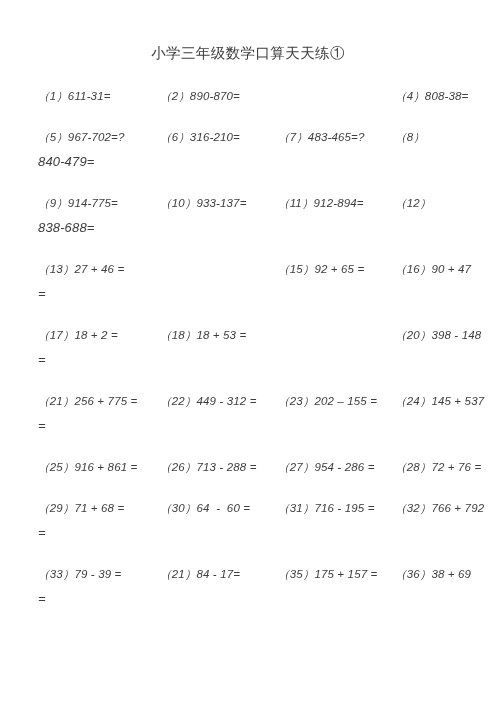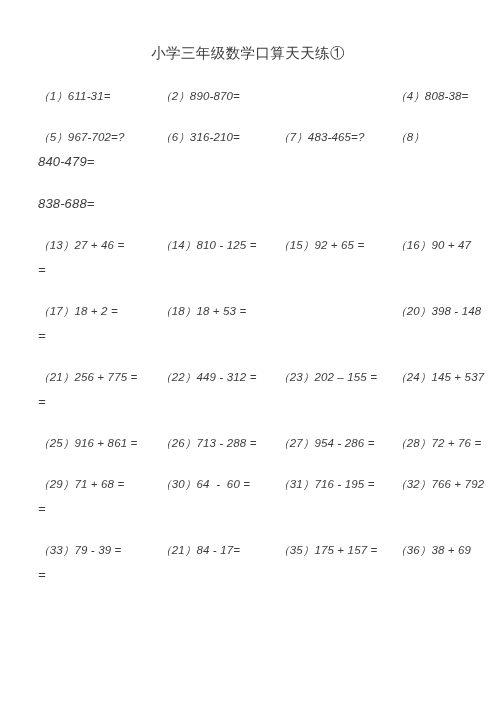--- a/index.html
+++ b/index.html
@@ -101,29 +101,34 @@
         <span class="prob c1">（6）316-210=</span>
         <span class="prob c2">（7）483-465=?</span>
         <span class="prob c3">（8）</span>
       </div>
       <div class="prob-line wrap-line">
         <span class="prob-cont">840-479=</span>
       </div>
     </div>
 
     <div class="prob-row">
+      <div class="prob-line">
+        <span class="prob c0">（9）914-775=</span>
+        <span class="prob c1">（10）933-137=</span>
+        <span class="prob c2">（11）912-894=</span>
+        <span class="prob c3">（12）</span>
+      </div>
       <div class="prob-line wrap-line">
         <span class="prob-cont">838-688=</span>
       </div>
     </div>
 
     <div class="prob-row">
       <div class="prob-line">
         <span class="prob c0">（13）27 + 46 =</span>
-        <span class="prob c1">（14）810 - 125 =</span>
         <span class="prob c2">（15）92 + 65 =</span>
         <span class="prob c3">（16）90 + 47</span>
       </div>
       <div class="prob-line wrap-line">
         <span class="prob-cont">=</span>
       </div>
     </div>
 
     <div class="prob-row">
       <div class="prob-line">

